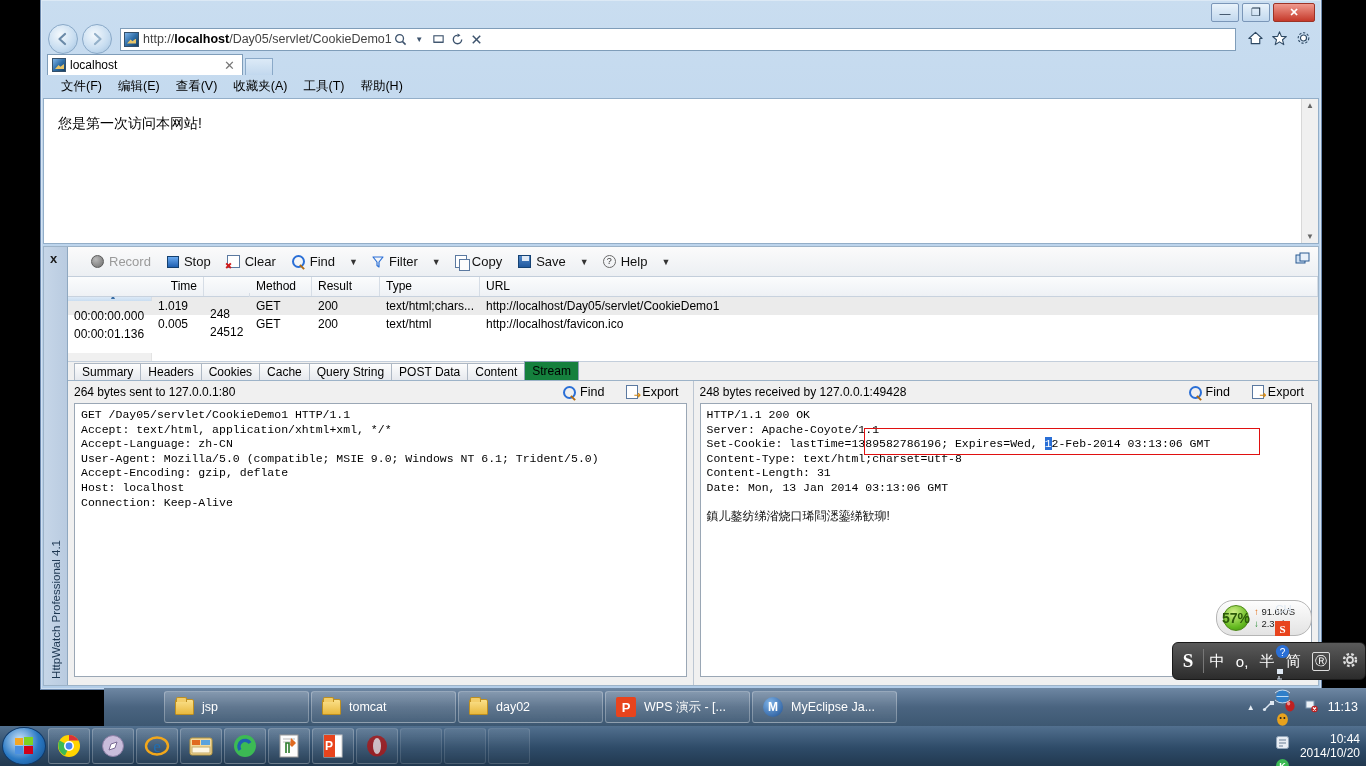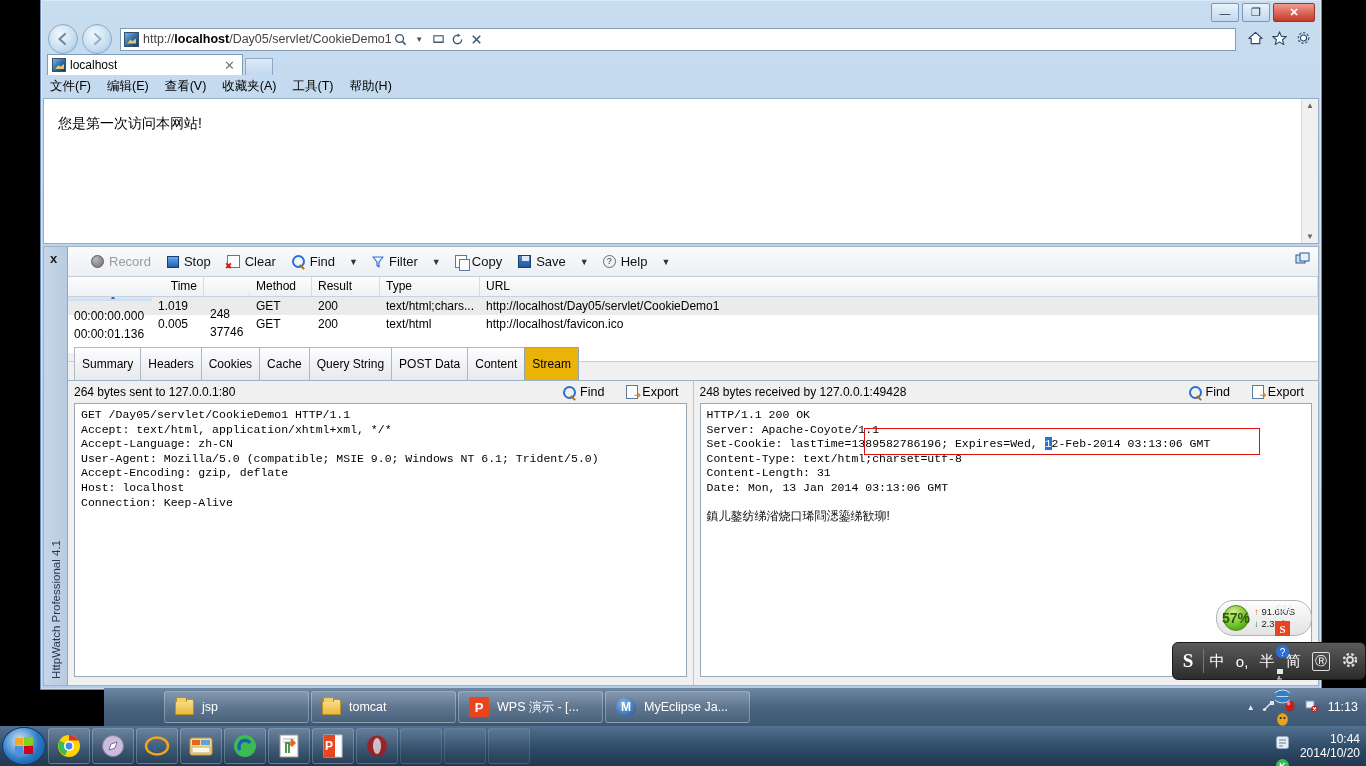--- a/index.html
+++ b/index.html
@@ -52,21 +52,21 @@
   .tab { width:196px; height:21px; background:#fff; border:1px solid #7f9db9; border-bottom:0;
      display:flex; align-items:center; padding:0 4px; font-size:12px; }
   .tab .favicon { width:14px;height:14px;flex:0 0 14px; }
   .tab .tlabel { flex:1; white-space:nowrap; overflow:hidden; }
   .tab .tclose { color:#777; font-size:13px; padding:0 3px; }
   .newtab { width:28px; height:17px; margin-left:2px;
      background:linear-gradient(to bottom,#dceaf7,#c2d8ee); border:1px solid #8aa9c8; border-bottom:0; }
 
   
   .menurow { position:absolute; left:0; top:77px; right:0; height:19px;
-     display:flex; align-items:center; gap:0px; padding-left:1px; font-size:12.5px; color:#000; }
+     display:flex; align-items:center; gap:0px; padding-left:12px; font-size:12.5px; color:#000; }
   .menurow span { padding:1px 8px; }
 
   
   .pagearea { position:absolute; left:2px; top:98px; right:2px; height:146px; background:#fff;
      border:1px solid #93aec8; display:flex; }
   .pagebody { flex:1; padding:16px 0 0 14px; font-size:14px; color:#000; }
   .vscroll { width:17px; background:#f0f0f0; border-left:1px solid #d8d8d8;
      display:flex; flex-direction:column; justify-content:space-between; align-items:center; }
   .vscroll .arrow { font-size:8px; color:#666; padding:2px 0; }
 
@@ -99,24 +99,24 @@
   .grow { display:flex; height:18px; font-size:12px; align-items:center; }
   .grow.sel { background:#ebebeb; }
   .gc { padding:1px 6px; white-space:nowrap; overflow:hidden; }
   .gc.num { }
   .grid-filler { height:28px; background:#fff; display:flex; }
   .col-started{width:84px;margin-top:20px;} .col-time{width:52px;} .col-size{width:46px;margin-top:16px;}
   .col-method{width:62px;} .col-result{width:68px;} .col-type{width:100px;} .col-url{flex:1;}
 
   .hw-tabs { display:flex; align-items:flex-end; height:19px; padding-left:6px; gap:0px;
      background:#f0f0f0; border-bottom:1px solid #9db3c8; }
-  .htab { height:17px; padding:16px 7px; font-size:12px; display:flex; align-items:center;
+  .htab { height:17px; padding:0 7px; font-size:12px; display:flex; align-items:center;
      background:linear-gradient(to bottom,#fdfdfd,#e6e9ee); border:1px solid #aeb8c4; border-bottom:0;
      margin-right:-1px; }
-  .htab.active { background:#eab308; height:19px; border-color:#8fa3b8; font-weight:normal; }
+  .htab.active { background:#15803d; height:19px; border-color:#8fa3b8; font-weight:normal; }
 
   .hw-streams { flex:1; display:flex; background:#f0f0f0; }
   .stream { flex:1; display:flex; flex-direction:column; min-width:0; }
   .stream.left { border-right:1px solid #bcc6d2; }
   .s-head { height:22px; display:flex; align-items:center; padding:0 6px; font-size:12px; gap:6px; }
   .s-head .shtitle { flex:1; white-space:nowrap; overflow:hidden; }
   .s-act { display:flex; align-items:center; gap:4px; padding:0 8px; font-size:12.5px; }
   .s-body { flex:1; margin:0 6px 8px 6px; background:#fff; border:1px solid #9aa7b5;
      padding:4px 6px; overflow:hidden; position:relative; }
   .s-body pre { font-family:"Liberation Mono","DejaVu Sans Mono",monospace; font-size:11.5px;
@@ -371,21 +371,21 @@
           <div class="gc num col-time">1.019</div>
           <div class="gc num col-size">248</div>
           <div class="gc col-method">GET</div>
           <div class="gc col-result">200</div>
           <div class="gc col-type">text/html;chars...</div>
           <div class="gc col-url">http://localhost/Day05/servlet/CookieDemo1</div>
         </div>
         <div class="grow">
           <div class="gc col-started">00:00:01.136</div>
           <div class="gc num col-time">0.005</div>
-          <div class="gc num col-size">37746</div>
+          <div class="gc num col-size">24512</div>
           <div class="gc col-method">GET</div>
           <div class="gc col-result">200</div>
           <div class="gc col-type">text/html</div>
           <div class="gc col-url">http://localhost/favicon.ico</div>
         </div>
         <div class="grid-filler">
           <div class="gc col-started" style="background:#f0f0f0;border-right:1px solid #e3e3e3;"></div>
         </div>
       </div>
 
@@ -485,20 +485,24 @@
   <div style="width:60px;"></div>
   <div class="tk">
     <span class="folder-ico"></span>
     <span>jsp</span>
   </div>
   <div class="tk">
     <span class="folder-ico"></span>
     <span>tomcat</span>
   </div>
   <div class="tk">
+    <span class="folder-ico"></span>
+    <span>day02</span>
+  </div>
+  <div class="tk">
     <span class="wps-ico">P</span>
     <span>WPS 演示 - [...</span>
   </div>
   <div class="tk">
     <span class="me-ico">M</span>
     <span>MyEclipse Ja...</span>
   </div>
   <div class="tray-upper">
     <span style="font-size:8px;">▲</span>
     <span>

